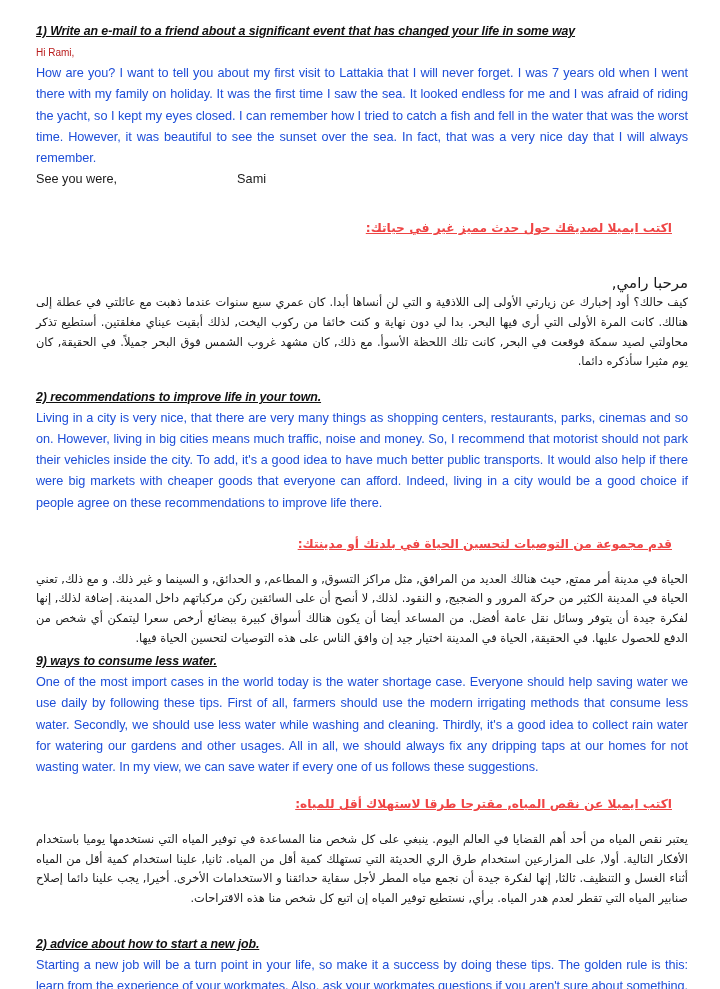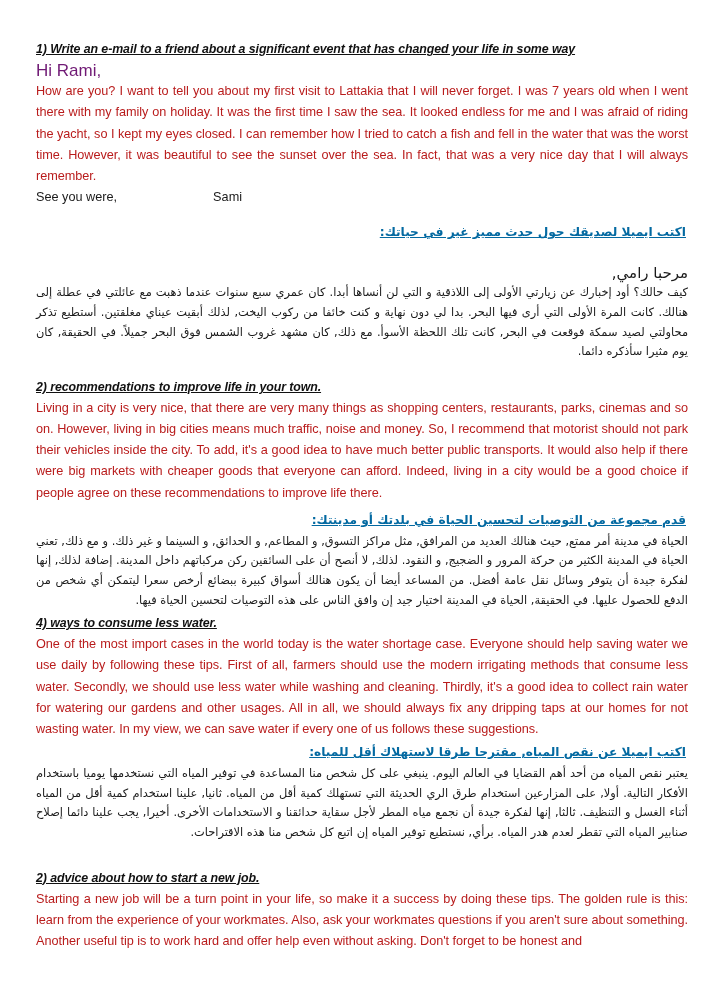--- a/index.html
+++ b/index.html
@@ -14,21 +14,21 @@
     font-family: "Liberation Sans", "DejaVu Sans", sans-serif;
     color: #1a1a1a;
     overflow: hidden;
     position: relative;
   }
   .page {
     width: 720px;
     height: 989px;
     background: #ffffff;
     box-sizing: border-box;
-    padding: 40px 32px 10px 36px;
+    padding: 22px 32px 10px 36px;
     position: relative;
   }
   .section {
     margin: 0 0 0 0;
   }
   .en-heading {
     font-weight: bold;
     font-style: italic;
     text-decoration: underline;
     font-size: 12.4px;
@@ -36,49 +36,49 @@
     letter-spacing: -0.1px;
     margin: 0 0 1px 0;
     color: #111111;
   }
   .en-para {
     font-size: 12.7px;
     line-height: 21.2px;
     text-align: justify;
     text-justify: inter-word;
     margin: 0;
-    color: #b91c1c;
+    color: #1d4ed8;
     letter-spacing: -0.05px;
   }
   .en-line {
-    font-size: 17px;
+    font-size: 10px;
     line-height: 21.2px;
     margin: 0;
-    color: #701a75;
+    color: #b91c1c;
   }
   .signature-row {
     font-size: 12.7px;
     line-height: 21.2px;
     margin: 0;
     display: block;
     position: relative;
   }
   .sig-name {
     display: inline-block;
-    margin-left: 96px;
+    margin-left: 120px;
   }
   .ar-heading {
     direction: rtl;
     text-align: right;
     font-weight: bold;
     text-decoration: underline;
     font-size: 12.2px;
     line-height: 20px;
-    margin: 2px;
-    color: #0369a1;
+    margin: 16px;
+    color: #ef4444;
     font-family: "DejaVu Sans", "Liberation Sans", sans-serif;
   }
   .ar-sub {
     direction: rtl;
     text-align: right;
     font-size: 15px;
     line-height: 19px;
     margin: 0;
     color: #1a1a1a;
     font-family: "DejaVu Sans", "Liberation Sans", sans-serif;
@@ -122,21 +122,21 @@
     <div class="en-heading">2) recommendations to improve life in your town.</div>
     <div class="en-para">Living in a city is very nice, that there are very many things as shopping centers, restaurants, parks, cinemas and so on. However, living in big cities means much traffic, noise and money. So, I recommend that motorist should not park their vehicles inside the city. To add, it's a good idea to have much better public transports. It would also help if there were big markets with cheaper goods that everyone can afford. Indeed, living in a city would be a good choice if people agree on these recommendations to improve life there.</div>
     <div class="sp-4"></div>
     <div class="ar-heading">قدم مجموعة من التوصيات لتحسين الحياة في بلدتك أو مدينتك:</div>
     <div class="ar-para">الحياة في مدينة أمر ممتع, حيث هنالك العديد من المرافق, مثل مراكز التسوق, و المطاعم, و الحدائق, و السينما و غير ذلك. و مع ذلك, تعني الحياة في المدينة الكثير من حركة المرور و الضجيج, و النقود. لذلك, لا أنصح أن على السائقين ركن مركباتهم داخل المدينة. إضافة لذلك, إنها لفكرة جيدة أن يتوفر وسائل نقل عامة أفضل. من المساعد أيضا أن يكون هنالك أسواق كبيرة ببضائع أرخص سعرا ليتمكن أي شخص من الدفع للحصول عليها. في الحقيقة, الحياة في المدينة اختيار جيد إن وافق الناس على هذه التوصيات لتحسين الحياة فيها.</div>
   </div>
 
   <div class="sp-4"></div>
 
   <div class="section">
-    <div class="en-heading">4) ways to consume  less water.</div>
+    <div class="en-heading">9) ways to consume  less water.</div>
     <div class="en-para">One of the most import cases in the world today is the water shortage case. Everyone should help saving water we use daily by following these tips. First of all, farmers should use the modern irrigating methods that consume less water. Secondly, we should use less water while washing and cleaning. Thirdly, it's a good idea to collect rain water for watering our gardens and other usages. All in all, we should always fix any dripping taps at our homes for not wasting water. In my view, we can save water if every one of us follows these suggestions.</div>
     <div class="ar-heading">اكتب ايميلا عن نقص المياه, مقترحا طرقا لاستهلاك أقل للمياه:</div>
     <div class="ar-para">يعتبر نقص المياه من أحد أهم القضايا في العالم اليوم. ينبغي على كل شخص منا المساعدة في توفير المياه التي نستخدمها يوميا باستخدام الأفكار التالية. أولا, على المزارعين استخدام طرق الري الحديثة التي تستهلك كمية أقل من المياه. ثانيا, علينا استخدام كمية أقل من المياه أثناء الغسل و التنظيف. ثالثا, إنها لفكرة جيدة أن نجمع مياه المطر لأجل سقاية حدائقنا و الاستخدامات الأخرى. أخيرا, يجب علينا دائما إصلاح صنابير المياه التي تقطر لعدم هدر المياه. برأي, نستطيع توفير المياه إن اتبع كل شخص منا هذه الاقتراحات.</div>
   </div>
 
   <div class="sp-26"></div>
 
   <div class="section">
     <div class="en-heading">2) advice about how to start a new job.</div>
     <div class="en-para">Starting a new job will be a turn point in your life, so make it a success by doing these tips. The golden rule is this: learn from the experience of your workmates. Also, ask your workmates questions if you aren't sure about something. Another useful tip is to work hard and offer help even without asking. Don't forget to be honest and</div>

